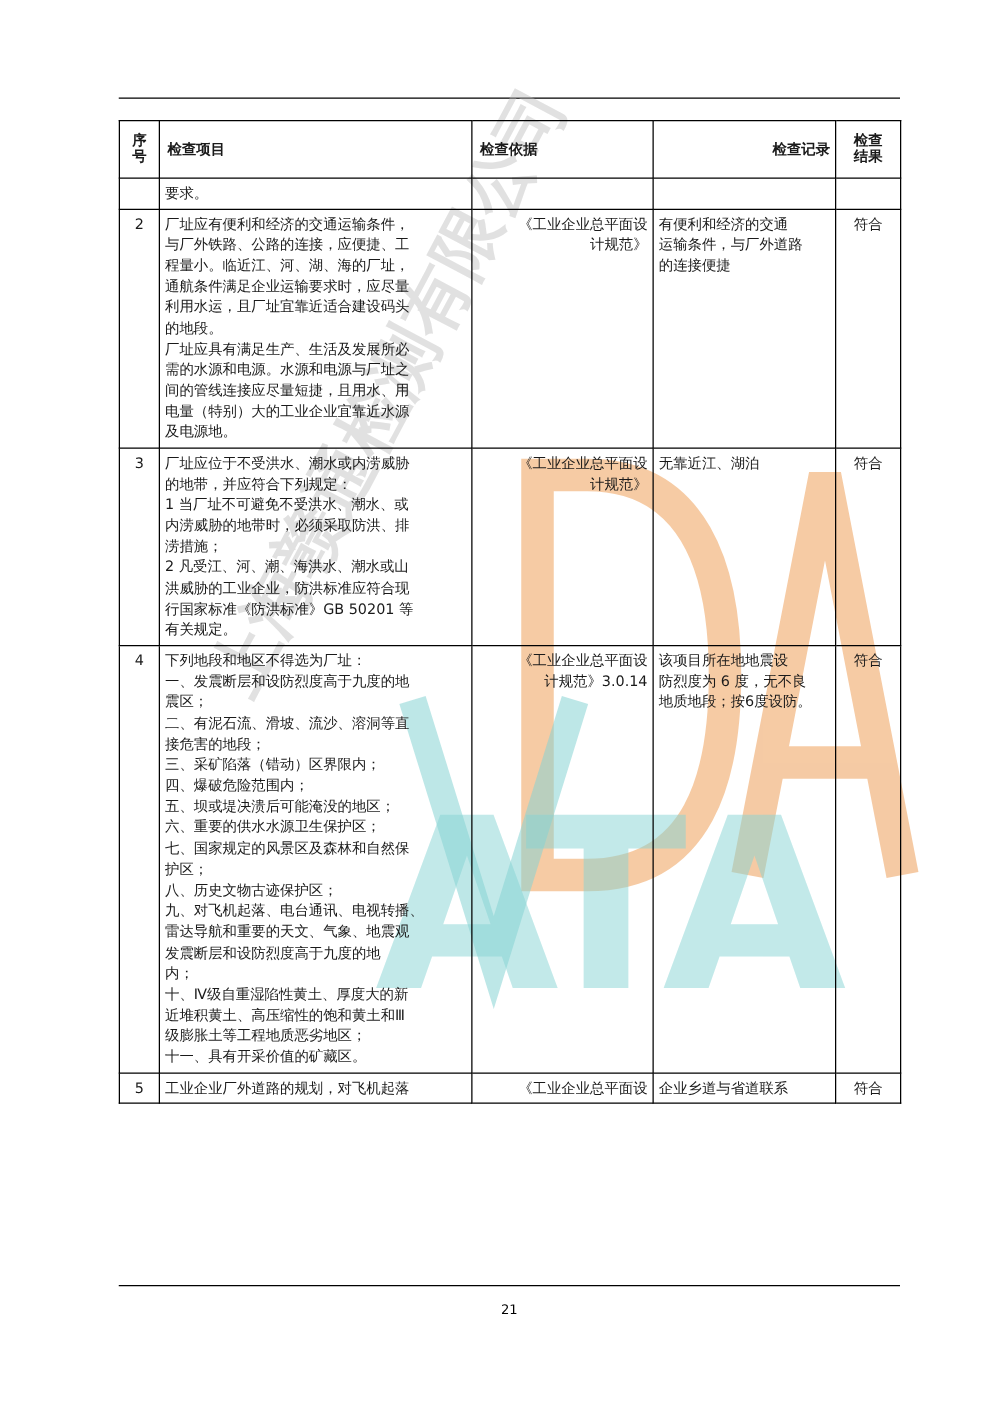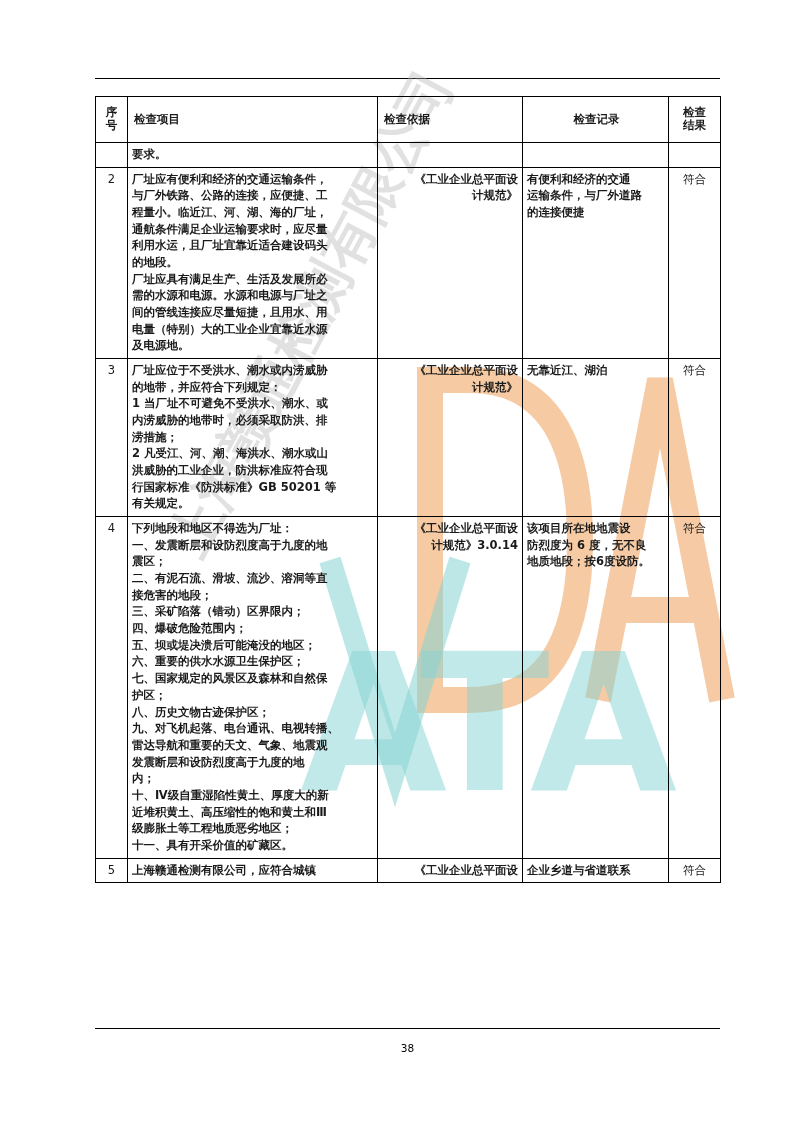--- a/index.html
+++ b/index.html
@@ -123,21 +123,20 @@
   }
   .c-result {
     text-align: center;
     vertical-align: top;
     padding-top: 5px;
   }
   p.l {
     margin: 0;
     padding: 0;
     text-indent: 0;
-    font-weight: bold;
   }
 </style>
 </head>
 <body>
 
 <div class="page">
 
   <svg class="watermark" viewBox="0 0 793 1122" xmlns="http://www.w3.org/2000/svg">
 
     <g opacity="0.55">
@@ -179,21 +178,21 @@
           <col class="c5">
       </colgroup>
       <thead>
         <tr>
           <th class="h-seq">
             <span class="ln">序</span>
             <span class="ln">号</span>
           </th>
           <th style="text-align:left;padding-left:6px;">检查项目</th>
           <th style="text-align:left;padding-left:6px;">检查依据</th>
-          <th style="text-align:center;padding-left:6px;margin-left:48px;">检查记录</th>
+          <th style="text-align:right;padding-left:6px;margin-left:48px;">检查记录</th>
           <th class="h-res">
             <span class="ln">检查</span>
             <span class="ln">结果</span>
           </th>
         </tr>
       </thead>
       <tbody>
 
         <tr>
           <td class="c-seq"></td>
@@ -288,31 +287,31 @@
             <p class="l">该项目所在地地震设</p>
             <p class="l">防烈度为 6 度，无不良</p>
             <p class="l">地质地段；按6度设防。</p>
           </td>
           <td class="c-result">符合</td>
         </tr>
 
         <tr>
           <td class="c-seq">5</td>
           <td class="c-item">
-            <p class="l">上海赣通检测有限公司，应符合城镇</p>
+            <p class="l">工业企业厂外道路的规划，对飞机起落</p>
           </td>
           <td class="c-basis">
             <p class="l">《工业企业总平面设</p>
           </td>
           <td class="c-record">
             <p class="l">企业乡道与省道联系</p>
           </td>
           <td class="c-result">符合</td>
         </tr>
 
       </tbody>
     </table>
   </div>
 
   <div class="footer-rule"></div>
-  <div class="footer-num">38</div>
+  <div class="footer-num">21</div>
 
 </div>
 
 </body></html>

